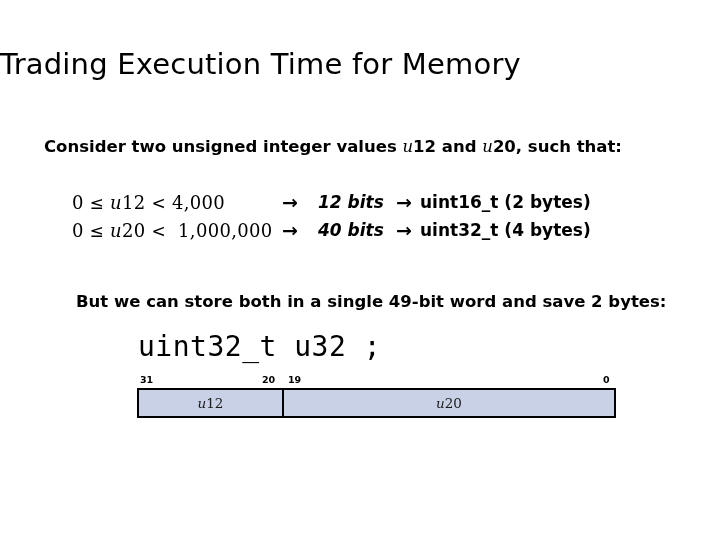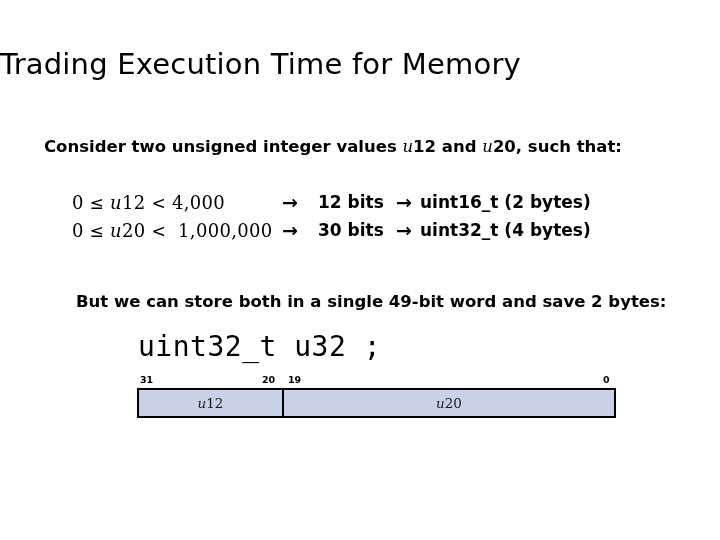--- a/index.html
+++ b/index.html
@@ -87,20 +87,21 @@
     font-family: "DejaVu Sans", sans-serif;
     font-size: 19px;
     font-weight: 700;
     text-align: left;
   }
   .col-bits {
     width: 78px;
     font-family: "DejaVu Sans", sans-serif;
     font-size: 17px;
     font-weight: 600;
+    font-style: italic;
   }
   .col-arrow2 {
     width: 24px;
     font-family: "DejaVu Sans", sans-serif;
     font-size: 19px;
     font-weight: 700;
   }
   .col-type {
     font-family: "DejaVu Sans", sans-serif;
     font-size: 17px;
@@ -201,21 +202,21 @@
     <span class="col-ineq"><span>0</span><span class="op">&nbsp;</span><span class="op">≤</span><span>&nbsp;</span><span class="ivar">u</span><span>12</span><span>&nbsp;</span><span class="op">&lt;</span><span>&nbsp;</span><span>4,000</span></span>
     <span class="col-arrow1">→</span>
     <span class="col-bits">12 bits</span>
     <span class="col-arrow2">→</span>
     <span class="col-type">uint16_t (2 bytes)</span>
   </div>
 
   <div class="ineq-row">
     <span class="col-ineq"><span>0</span><span class="op">&nbsp;</span><span class="op">≤</span><span>&nbsp;</span><span class="ivar">u</span><span>20</span><span>&nbsp;</span><span class="op">&lt;</span><span>&nbsp;&nbsp;</span><span>1,000,000</span></span>
     <span class="col-arrow1">→</span>
-    <span class="col-bits">30 bits</span>
+    <span class="col-bits">40 bits</span>
     <span class="col-arrow2">→</span>
     <span class="col-type">uint32_t (4 bytes)</span>
   </div>
 
 </div>
 
 <div class="store-line">But we can store both in a single 49-bit word and save 2 bytes:</div>
 
 <div class="code-line">uint32_t u32 ;</div>
 

